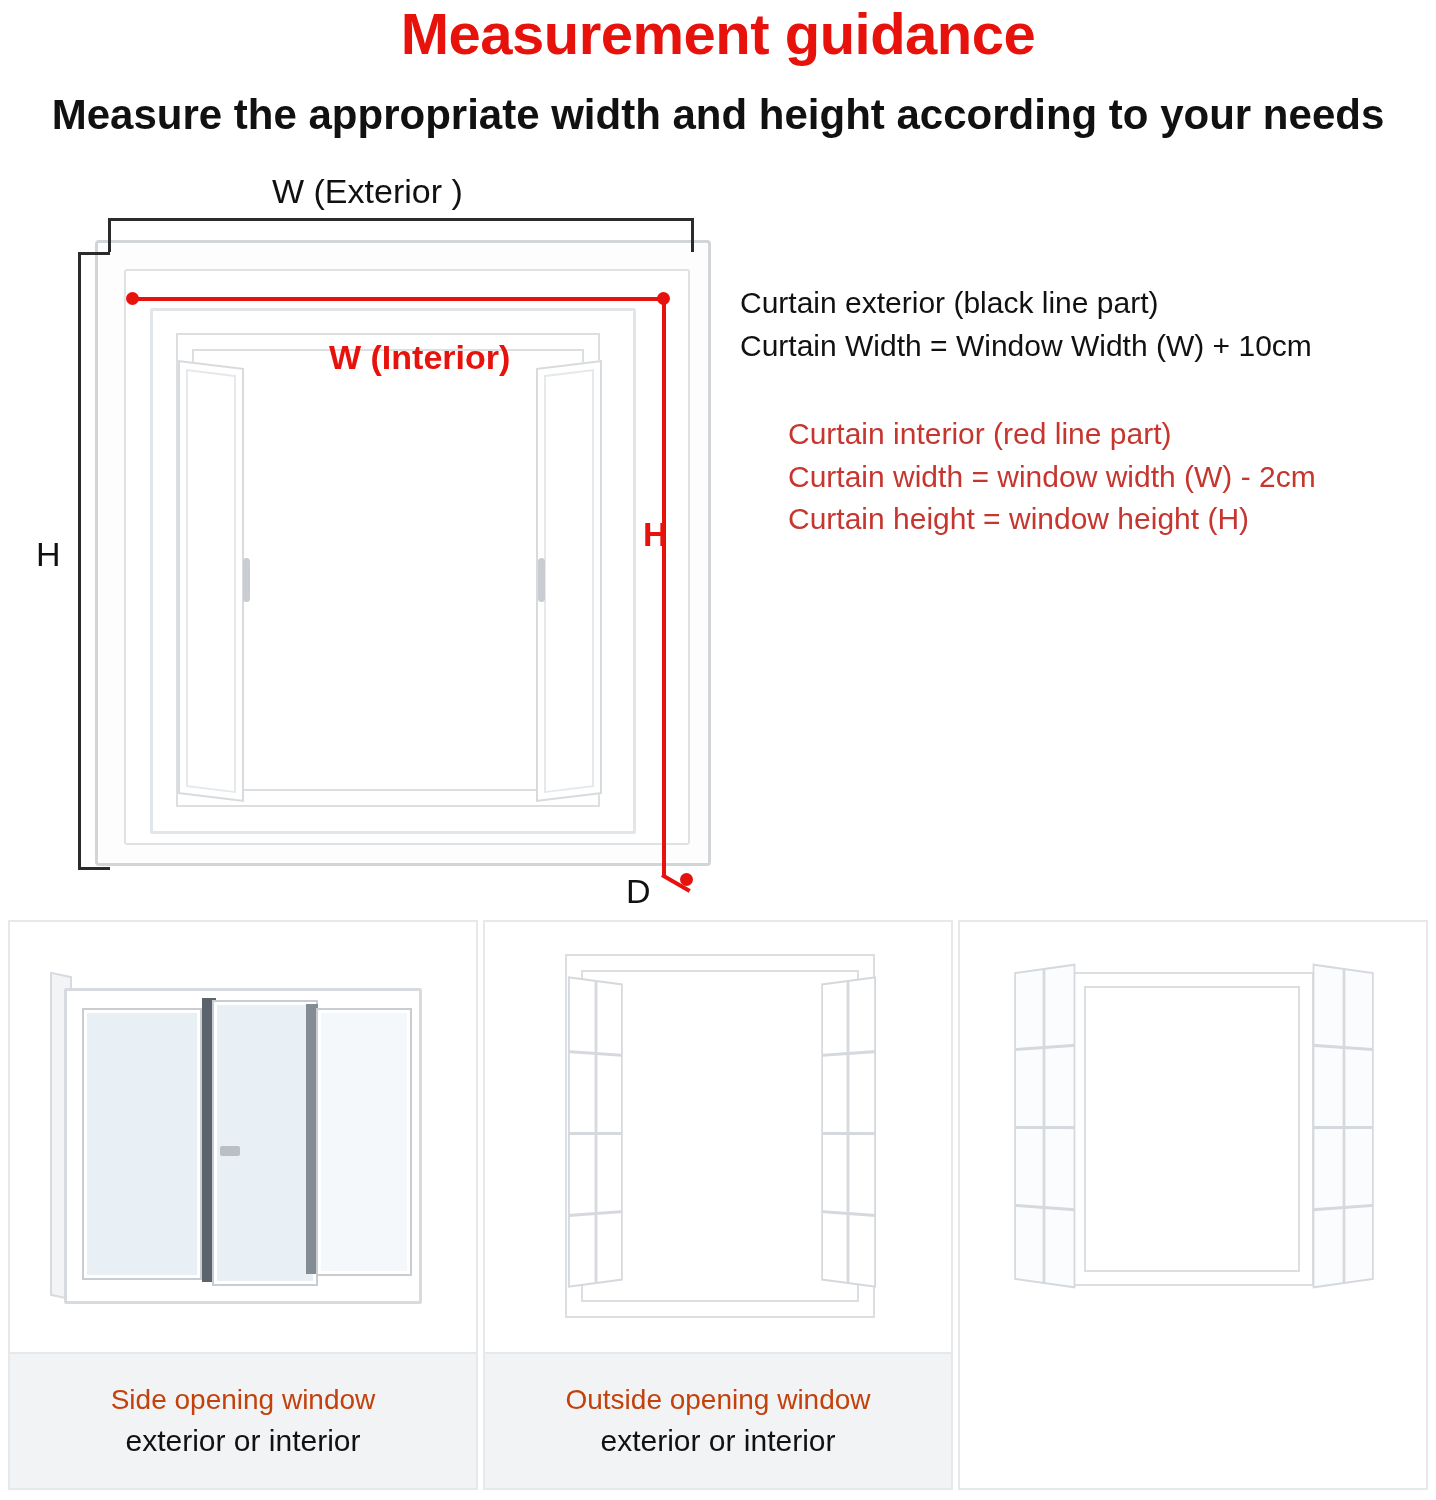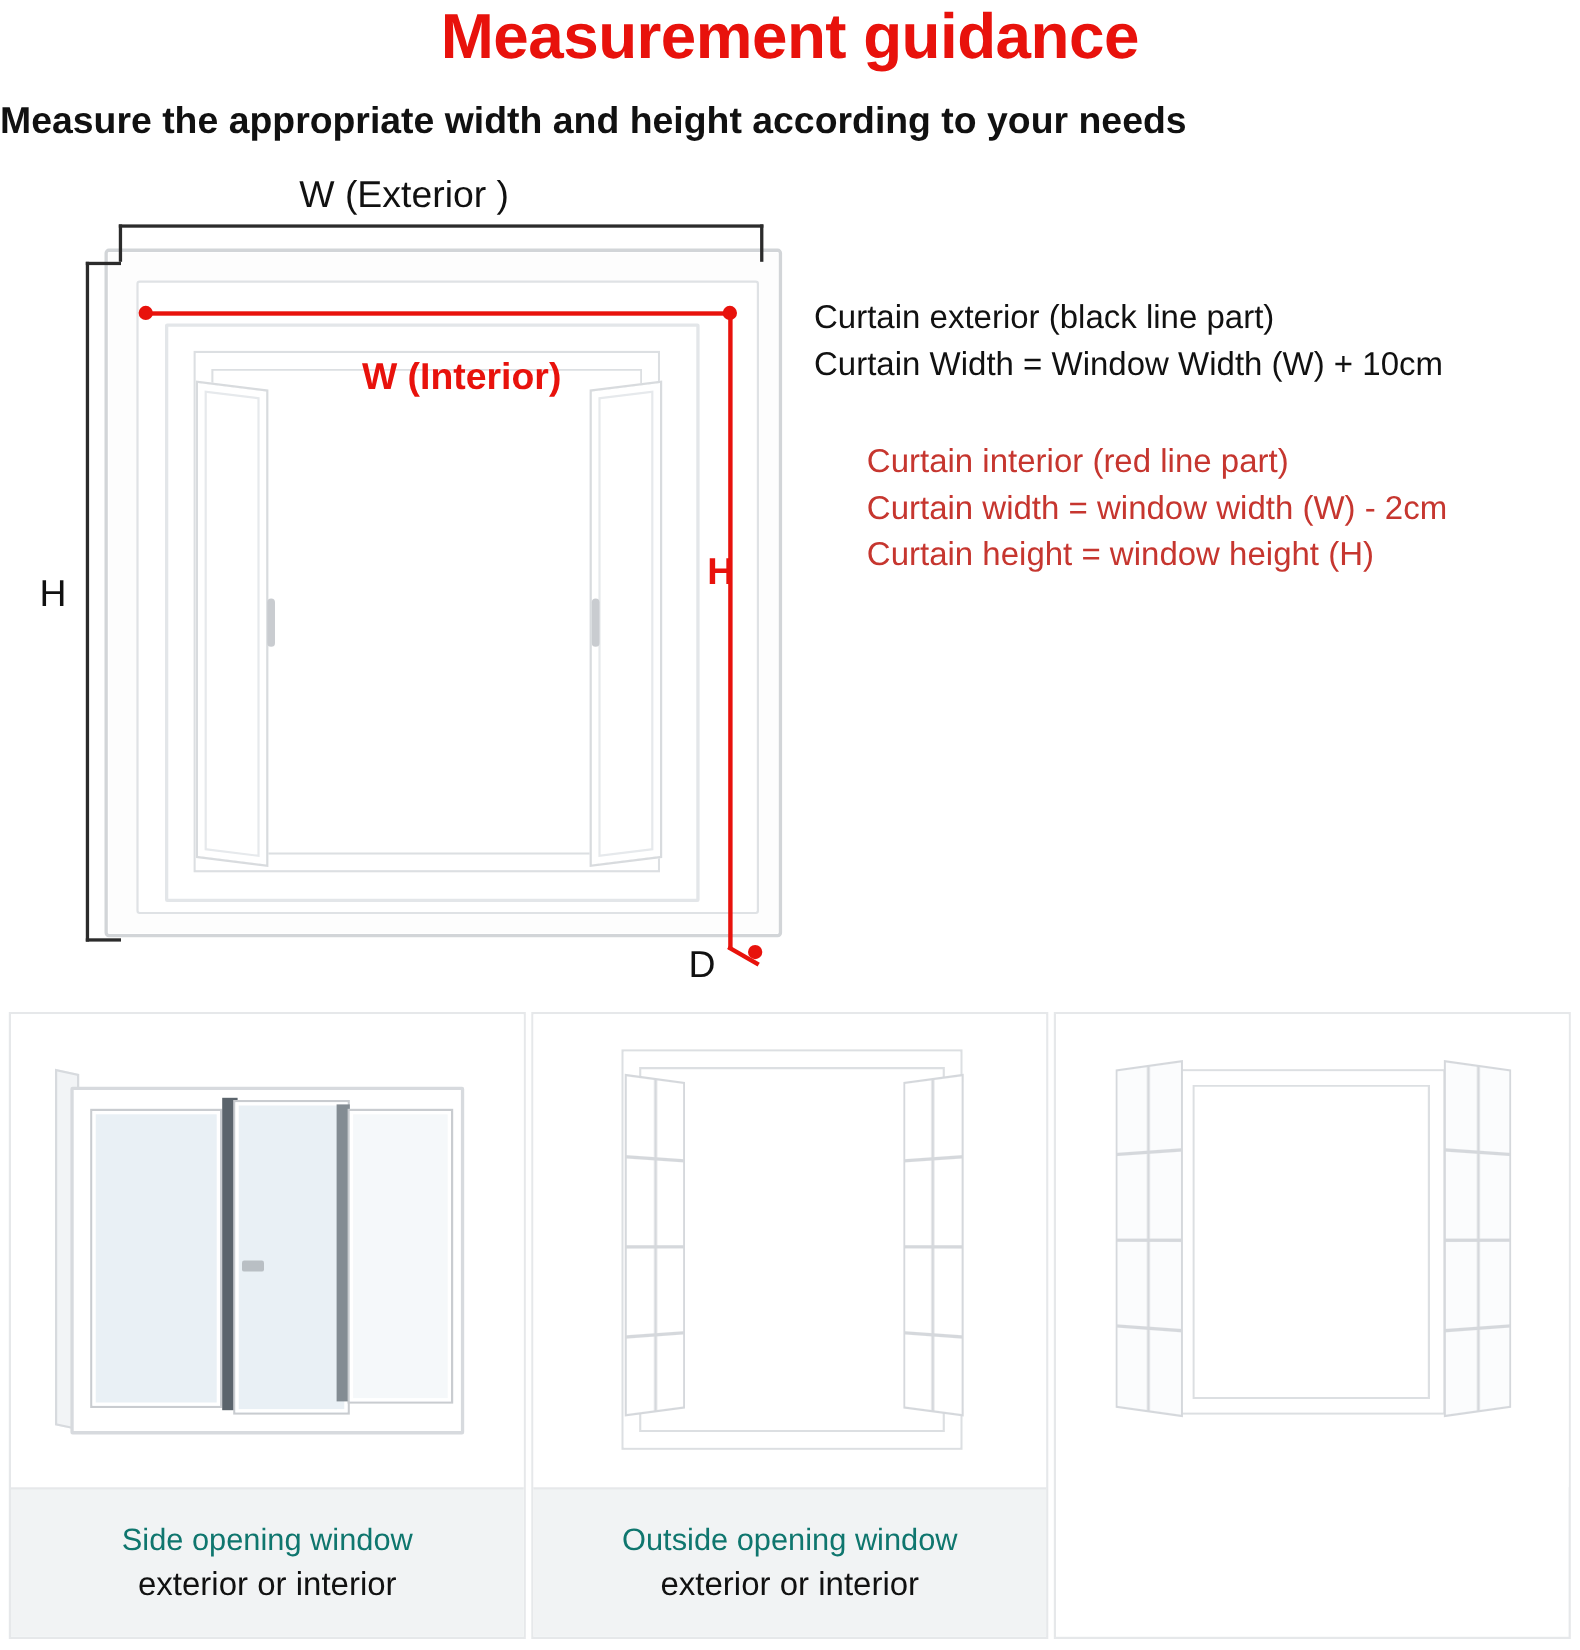--- a/index.html
+++ b/index.html
@@ -32,32 +32,32 @@
     font-weight: bold;
     color: #e8120c;
     letter-spacing: -0.5px;
     line-height: 1.1;
   }
   .subtitle {
     position: absolute;
     top: 90px;
     left: 0;
     width: 1436px;
-    text-align: left;
-    font-size: 34px;
+    text-align: center;
+    font-size: 42px;
     font-weight: bold;
     color: #111111;
     line-height: 1.2;
   }
 
   
   .diagram {
     position: absolute;
     left: 0;
-    top: 146px;
+    top: 160px;
     width: 1408px;
     height: 760px;
   }
 
   
   .win-outer {
     position: absolute;
     left: 95px;
     top: 80px;
     width: 610px;
@@ -217,21 +217,21 @@
     border-top: 2px solid #e6e8ea;
     display: flex;
     flex-direction: column;
     align-items: center;
     justify-content: center;
     gap: 8px;
     padding: 6px 4px;
   }
   .cap1 {
     font-size: 28px;
-    color: #0f766e;
+    color: #c2410c;
     text-align: center;
   }
   .cap2 {
     font-size: 30px;
     color: #111111;
     text-align: center;
   }
 
   
   .slide-wrap { position: absolute; left: 32px; top: 48px; width: 400px; height: 340px; }

